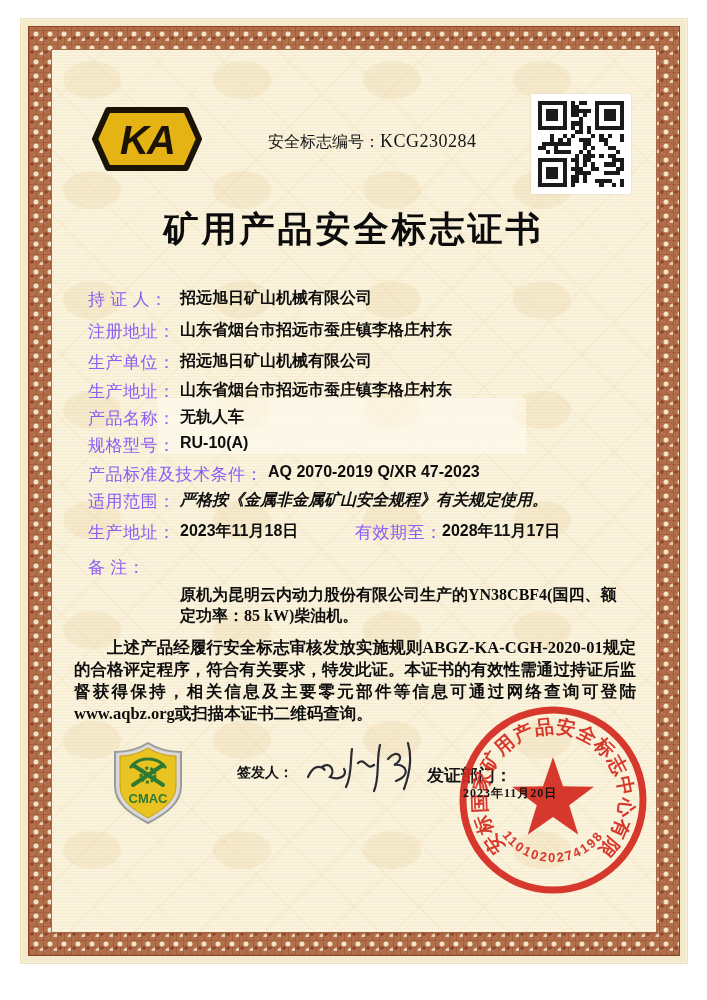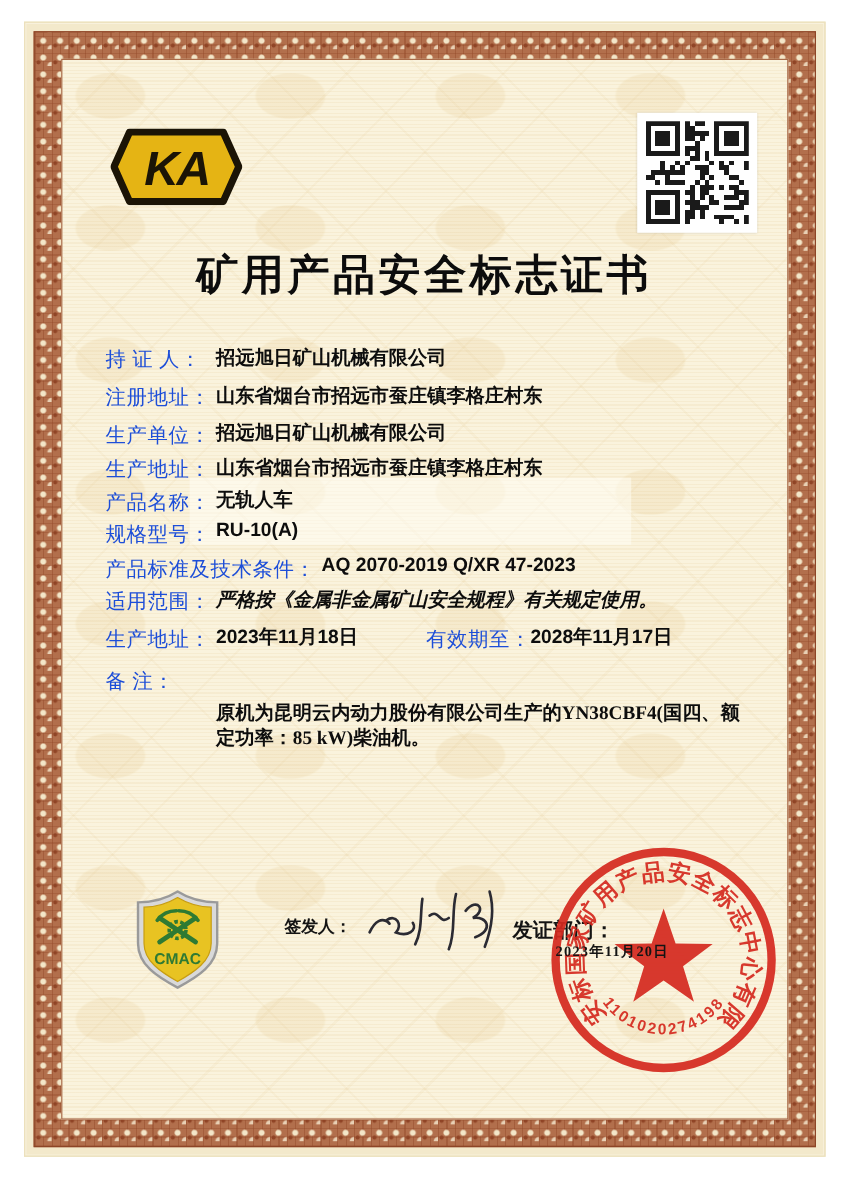--- a/index.html
+++ b/index.html
@@ -37,21 +37,21 @@
   .qr-box{position:absolute;left:531px;top:94px;width:100px;height:100px;background:#ffffff;
     box-shadow:0 0 2px rgba(0,0,0,.15);}
   .qr-box svg{position:absolute;left:7px;top:7px;}
 
   .title{position:absolute;left:0;top:206px;width:707px;text-align:center;
     font-size:35px;font-weight:900;letter-spacing:3px;color:#0c0c0c;
     font-family:"Liberation Serif",serif;}
 
   
   .row{position:absolute;white-space:nowrap;}
-  .lbl{position:absolute;left:88px;font-size:17px;letter-spacing:.5px;color:#1d4ed8;}
+  .lbl{position:absolute;left:88px;font-size:17px;letter-spacing:.5px;color:#8b5cf6;}
   .val{position:absolute;left:180px;font-size:16px;font-weight:700;color:#0d0d0d;
     font-family:"Liberation Serif",serif;}
   .val-sans{font-family:"Liberation Sans",sans-serif;font-weight:700;font-size:16px;text-align:right;}
   .scan-band{position:absolute;left:158px;top:398px;width:368px;height:56px;
     background:rgba(255,253,244,.55);}
   .valid-lab{position:absolute;left:355px;font-size:17px;}
   .valid-val{position:absolute;left:442px;}
   .remark-val{white-space:normal;width:452px;line-height:21px;margin-top:28px;}
 
   
@@ -79,20 +79,23 @@
     </div>
   </div>
 
   <div class="scan-band"></div>
 
   <svg class="ka-logo" width="110" height="64" viewBox="0 0 110 64">
     <polygon points="16,3 94,3 107,32 94,61 16,61 3,32" fill="#e5b414" stroke="#1b1406" stroke-width="6" stroke-linejoin="round"></polygon>
     <text x="55" y="47" text-anchor="middle" font-family="Liberation Sans, sans-serif" font-size="40" font-weight="900" font-style="italic" fill="#1b1406" letter-spacing="-2">KA</text>
   </svg>
 
+  <div class="cert-no">
+    <span class="lab">安全标志编号：</span><span class="num">KCG230284</span>
+  </div>
 
   <div class="qr-box">
     <svg id="qr" width="86" height="86" viewBox="0 0 21 21" shape-rendering="crispEdges">
         <rect x="0" y="0" width="1" height="1" fill="#1a1a1a"></rect>
         <rect x="1" y="0" width="1" height="1" fill="#1a1a1a"></rect>
         <rect x="2" y="0" width="1" height="1" fill="#1a1a1a"></rect>
         <rect x="3" y="0" width="1" height="1" fill="#1a1a1a"></rect>
         <rect x="4" y="0" width="1" height="1" fill="#1a1a1a"></rect>
         <rect x="5" y="0" width="1" height="1" fill="#1a1a1a"></rect>
         <rect x="6" y="0" width="1" height="1" fill="#1a1a1a"></rect>
@@ -346,20 +349,21 @@
     <span class="val val-sans">2023年11月18日</span>
     <span class="lbl valid-lab">有效期至：</span>
     <span class="val val-sans valid-val">2028年11月17日</span>
   </div>
 
   <div class="row" style="top:556px">
     <span class="lbl">备    注：</span>
     <span class="val remark-val">原机为昆明云内动力股份有限公司生产的YN38CBF4(国四、额定功率：85 kW)柴油机。</span>
   </div>
 
+  <div class="statement">上述产品经履行安全标志审核发放实施规则ABGZ-KA-CGH-2020-01规定的合格评定程序，符合有关要求，特发此证。本证书的有效性需通过持证后监督获得保持，相关信息及主要零元部件等信息可通过网络查询可登陆www.aqbz.org或扫描本证书二维码查询。</div>
 
   <svg class="cmac" width="74" height="84" viewBox="0 0 74 84">
     <path d="M37,2 C48,9 60,11 70,11 V45 C70,63 54,73 37,82 C20,73 4,63 4,45 V11 C14,11 26,9 37,2 Z" fill="#d9d9d9" stroke="#9a9a9a" stroke-width="2"></path>
     <path d="M37,7 C47,13 57,15 65,15 V45 C65,60 51,69 37,77 C23,69 9,60 9,45 V15 C17,15 27,13 37,7 Z" fill="#e8c322" stroke="#c79d14" stroke-width="1"></path>
     <g stroke="#2f7a33" stroke-width="4" stroke-linecap="round">
       <line x1="22" y1="24" x2="52" y2="44"></line>
       <line x1="52" y1="24" x2="22" y2="44"></line>
       <path d="M20,26 q6,-8 16,-8" fill="none" stroke-width="3"></path>
       <path d="M54,26 q-6,-8 -16,-8" fill="none" stroke-width="3"></path>
     </g>

